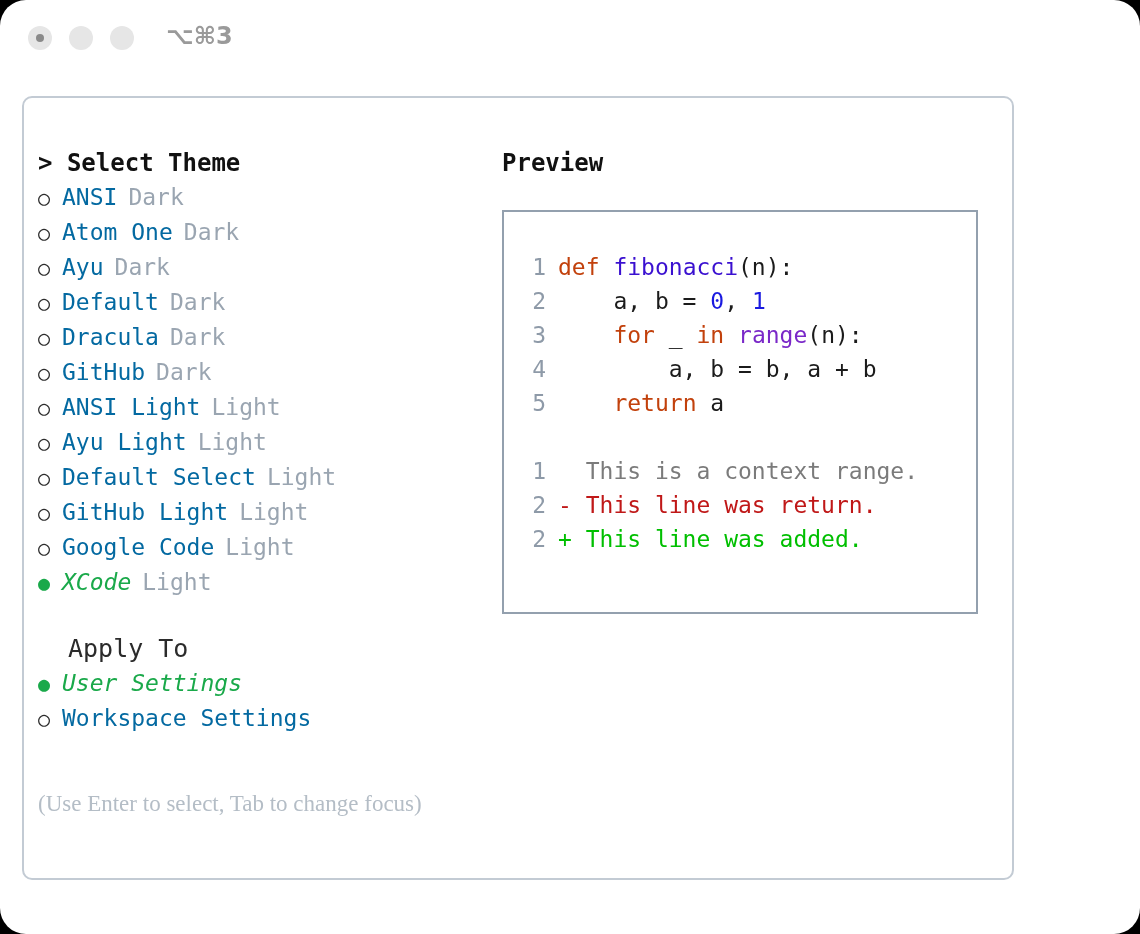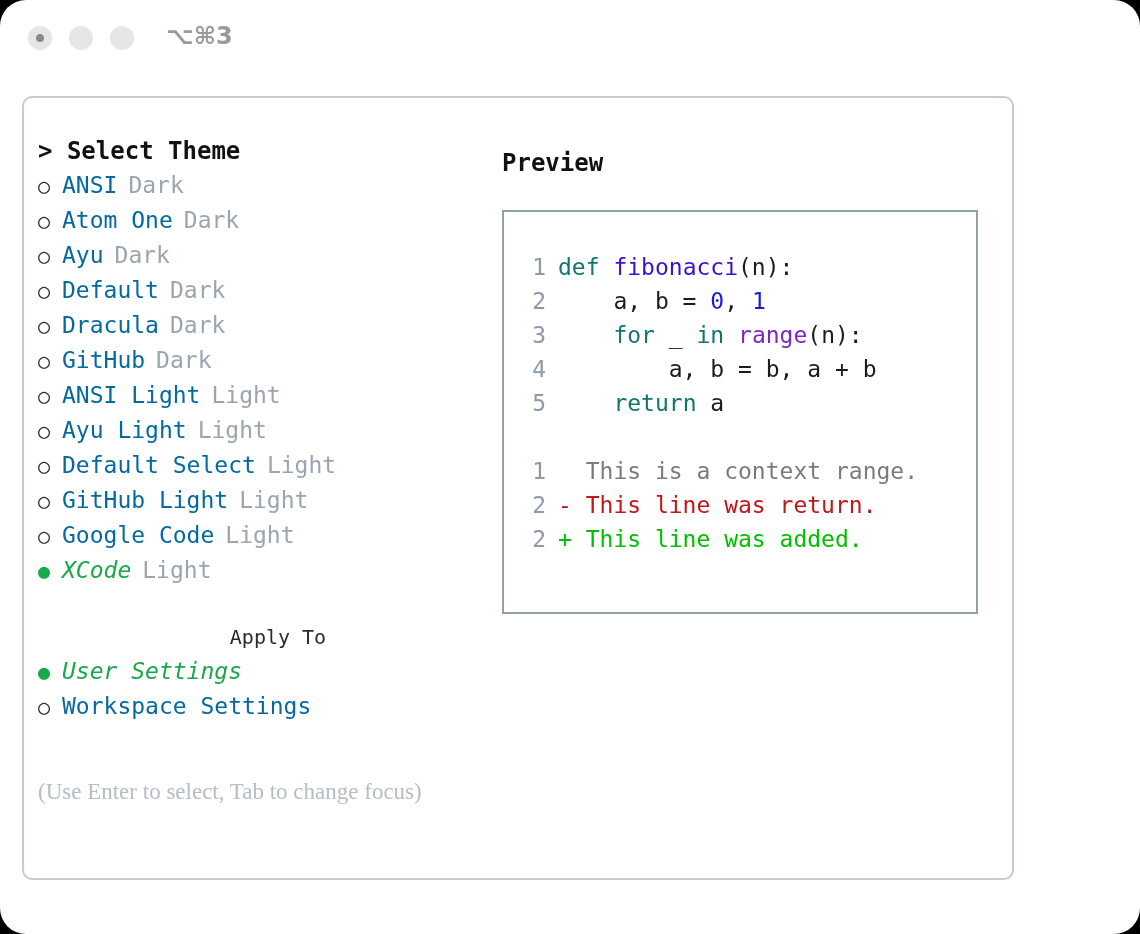--- a/index.html
+++ b/index.html
@@ -84,21 +84,21 @@
     position: absolute;
     left: 0; top: 0;
     width: 100%;
     height: 100%;
   }
 
   
   .left-col {
     position: absolute;
     left: 14px;
-    top: 36px;
+    top: 48px;
     width: 450px;
   }
 
   .heading {
     font-size: 24px;
     font-weight: bold;
     color: #111111;
     line-height: 34px;
     white-space: pre;
   }
@@ -124,26 +124,25 @@
   .opt-name { color: #0369a1; }
   .opt-row.selected .opt-name { color: #1aa94a; font-style: italic; }
   .opt-kind {
     color: #9aa5b1;
     margin-left: 11px;
   }
 
   .section-gap { height: 32px; }
 
   .subheading {
-    font-size: 20px;
+    font-size: 25px;
     line-height: 34px;
     color: #2b2b2b;
     padding-left: 30px;
     white-space: pre;
-    text-align: center;
   }
 
   .hint {
     margin-top: 51px;
     font-size: 23px;
     line-height: 34px;
     color: #b4bdc6;
     width: 420px;
     white-space: pre-wrap;
     font-family: Liberation Serif, serif;
@@ -187,21 +186,21 @@
   .lineno {
     display: inline-block;
     width: 26px;
     flex: 0 0 26px;
     text-align: right;
     color: #8e9aa8;
     margin-right: 12px;
   }
   .blank-line { height: 34px; }
 
-  .tok-kw  { color: #0f766e; }
+  .tok-kw  { color: #c2410c; }
   .tok-fn  { color: #3a10d0; }
   .tok-call{ color: #7a28c8; }
   .tok-num { color: #1a1ae0; }
   .tok-txt { color: #1b1b1b; }
   .tok-ctx { color: #7b7b7b; }
   .tok-del { color: #c01818; }
   .tok-add { color: #00bf00; }
 </style>
 </head>
 <body>

